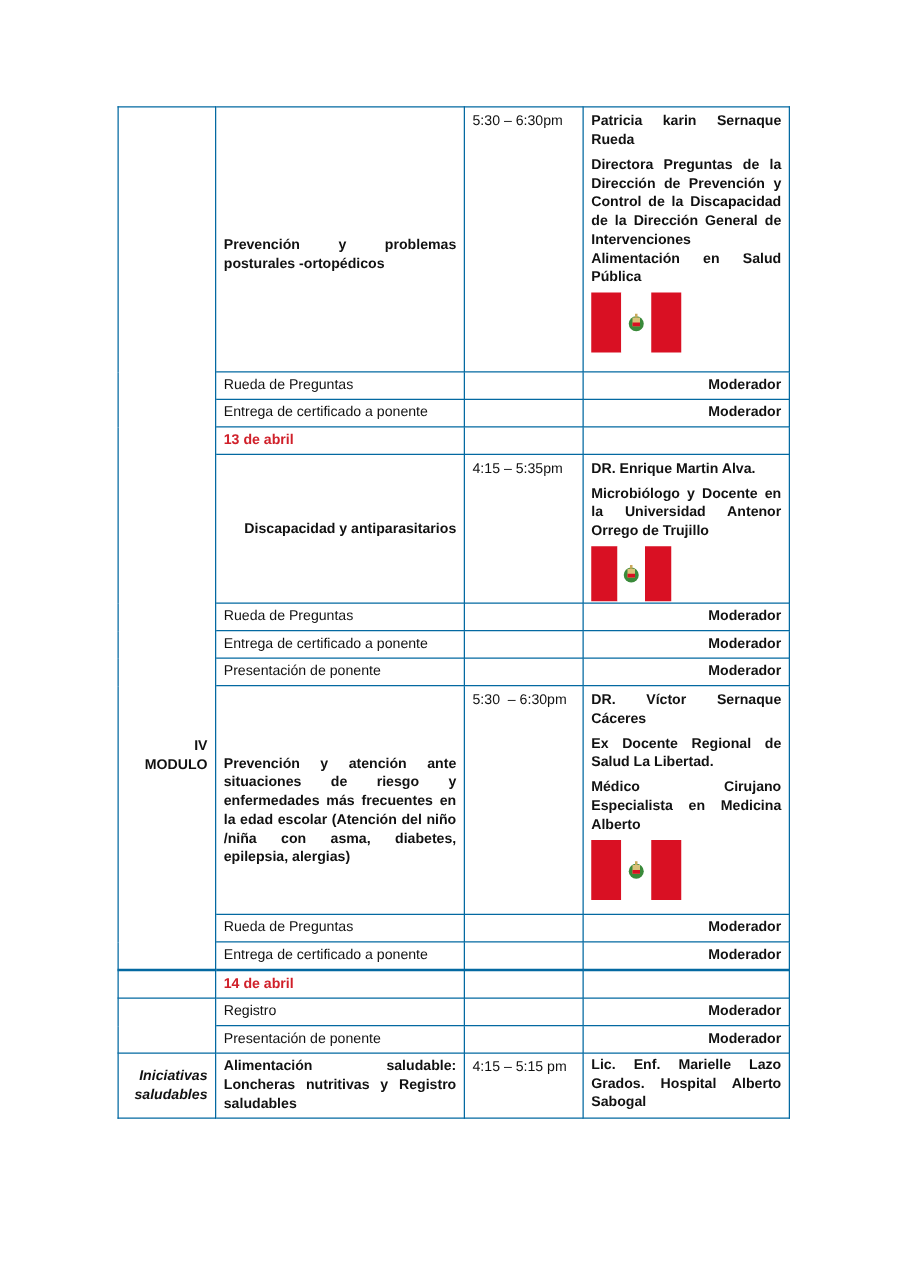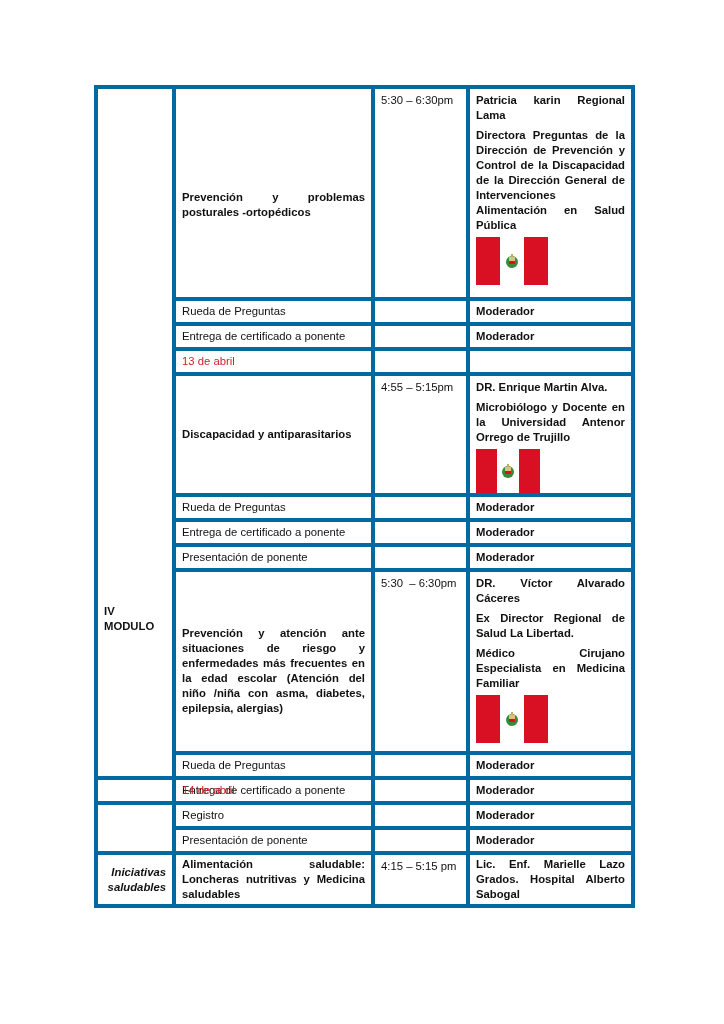--- a/index.html
+++ b/index.html
@@ -1,25 +1,25 @@
 <!DOCTYPE html>
 <html><head>
 <meta charset="utf-8">
 <style>
   html, body { margin:0; padding:0; background:#ffffff; }
   body { width:724px; height:1024px; position:relative; overflow:hidden;
          font-family:"Liberation Sans", "DejaVu Sans", sans-serif; color:#111; }
   .page { position:absolute; left:0; top:0; width:724px; height:1024px; background:#fff; }
   table.prog { position:absolute; left:94px; top:85px; width:537px;
                border-collapse:collapse; table-layout:fixed; font-size:11.3px; line-height:15px; }
-  table.prog td { border:4px solid #0369a1; vertical-align:middle; padding:2px 6px; }
+  table.prog td { border:1px solid #0369a1; vertical-align:middle; padding:2px 6px; }
   col.c1 { width:78px; } col.c2 { width:199px; } col.c3 { width:95px; } col.c4 { width:165px; }
-  .b { font-weight:bold; }
+  .b { font-weight:bold;text-align:right; }
   .jl { text-align:justify; }
-  .red { color:#d0202a; font-weight:normal; }
+  .red { color:#d0202a; font-weight:bold; }
   .time { vertical-align:top !important; padding-top:4px !important; }
   .speaker { vertical-align:top !important; padding-top:4px !important; padding-bottom:0 !important; }
   .speaker p { margin:0 0 5px 0; text-align:justify; font-weight:bold; }
   .speaker p.tight { margin-bottom:0; }
   .flag { display:block; position:relative; height:48px; width:72px; margin:4px 0 0 0; }
   .flag .s { position:absolute; top:0; height:100%; }
   .flag .l { left:0; width:33.3%; background:#d91023; }
   .flag .m { left:33.3%; width:33.4%; background:#fff; }
   .flag .r { left:66.7%; width:33.3%; background:#d91023; }
   .flag .coa { position:absolute; left:50%; top:50%; width:14px; height:16px; margin:-8px 0 0 -7px; }
@@ -40,21 +40,21 @@
 
   <tbody>
         <tr style="height:212px;">
     <td rowspan="18" class="b" style="vertical-align:middle; padding-top:350px;">
       <span>IV</span><br>
       <span>MODULO</span>
     </td>
     <td class="b jl" style="text-align:justify; padding-top:26px;">Prevención y problemas posturales -ortopédicos</td>
     <td class="time">5:30 – 6:30pm</td>
     <td class="speaker">
-      <p>Patricia karin Regional Lama</p>
+      <p>Patricia karin Sernaque Rueda</p>
       <p class="tight">Directora Preguntas de la Dirección de Prevención y Control de la Discapacidad de la Dirección General de Intervenciones</p>
       <p class="tight">Alimentación en Salud Pública</p>
       <span class="flag">
         <span class="s l"></span>
               <span class="s m"></span>
               <span class="s r"></span>
         <svg class="coa" viewBox="0 0 14 16">
           <ellipse cx="7" cy="9" rx="6" ry="6" fill="#3a8a3a"></ellipse>
           <rect x="4" y="4" width="6" height="7" fill="#d9c27a"></rect>
           <rect x="4" y="8" width="6" height="3" fill="#d91023"></rect>
@@ -74,21 +74,21 @@
     <td class="b">Moderador</td>
   </tr>
   <tr class="h22">
     <td class="red">13 de abril</td>
     <td></td>
     <td></td>
   </tr>
 
   <tr style="height:119px;">
     <td class="b">Discapacidad y antiparasitarios</td>
-    <td class="time">4:55 – 5:15pm</td>
+    <td class="time">4:15 – 5:35pm</td>
     <td class="speaker">
       <p>DR. Enrique Martin Alva.</p>
       <p class="tight">Microbiólogo y Docente en la Universidad Antenor Orrego de Trujillo</p>
       <span class="flag small">
         <span class="s l"></span>
               <span class="s m"></span>
               <span class="s r"></span>
         <svg class="coa" viewBox="0 0 14 16">
           <ellipse cx="7" cy="9" rx="6" ry="6" fill="#3a8a3a"></ellipse>
           <rect x="4" y="4" width="6" height="7" fill="#d9c27a"></rect>
@@ -111,23 +111,23 @@
   <tr class="h22">
     <td>Presentación de ponente</td>
     <td></td>
     <td class="b">Moderador</td>
   </tr>
 
   <tr style="height:183px;">
     <td class="b" style="text-align:justify; padding-top:20px;">Prevención y atención ante situaciones de riesgo y enfermedades más frecuentes en la edad escolar (Atención del niño /niña con asma, diabetes, epilepsia, alergias)</td>
     <td class="time" style="white-space:pre;">5:30  – 6:30pm</td>
     <td class="speaker">
-      <p>DR. Víctor Alvarado Cáceres</p>
-      <p>Ex Director Regional de Salud La Libertad.</p>
-      <p class="tight">Médico Cirujano Especialista en Medicina Familiar</p>
+      <p>DR. Víctor Sernaque Cáceres</p>
+      <p>Ex Docente Regional de Salud La Libertad.</p>
+      <p class="tight">Médico Cirujano Especialista en Medicina Alberto</p>
       <span class="flag">
         <span class="s l"></span>
               <span class="s m"></span>
               <span class="s r"></span>
         <svg class="coa" viewBox="0 0 14 16">
           <ellipse cx="7" cy="9" rx="6" ry="6" fill="#3a8a3a"></ellipse>
           <rect x="4" y="4" width="6" height="7" fill="#d9c27a"></rect>
           <rect x="4" y="8" width="6" height="3" fill="#d91023"></rect>
           <rect x="6" y="1" width="2" height="3" fill="#c9a85a"></rect>
         </svg>
@@ -167,19 +167,19 @@
     <td></td>
     <td class="b">Moderador</td>
   </tr>
   <tr class="h22">
     <td>Presentación de ponente</td>
     <td></td>
     <td class="b">Moderador</td>
   </tr>
   <tr style="height:52px;">
     <td class="b" style="text-align:right;font-style:italic;">Iniciativas saludables</td>
-    <td class="b" style="text-align:justify;">Alimentación saludable: Loncheras nutritivas y Medicina saludables</td>
+    <td class="b" style="text-align:justify;">Alimentación saludable: Loncheras nutritivas y Registro saludables</td>
     <td class="time">4:15 – 5:15 pm</td>
     <td class="b" style="text-align:justify; vertical-align:top;">Lic. Enf. Marielle Lazo Grados. Hospital Alberto Sabogal</td>
   </tr>
 </tbody>
     </table>
 </div>
 
 </body></html>

